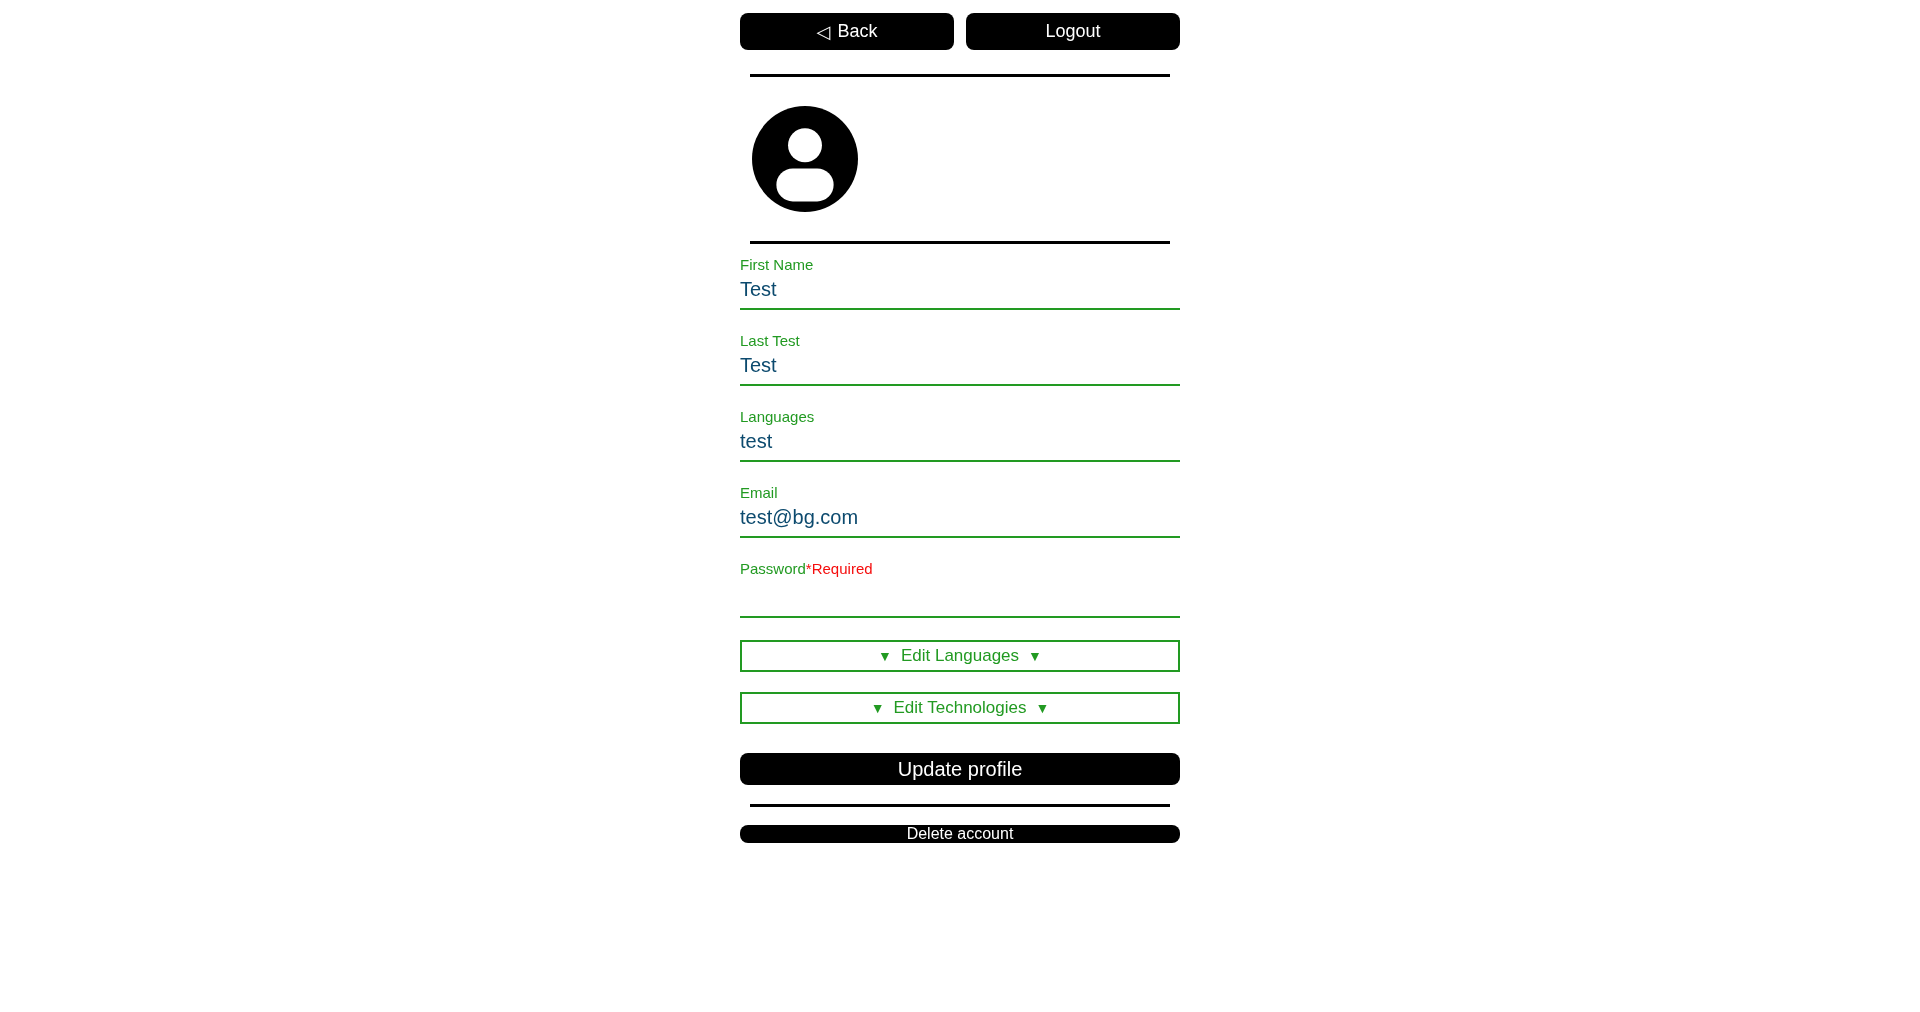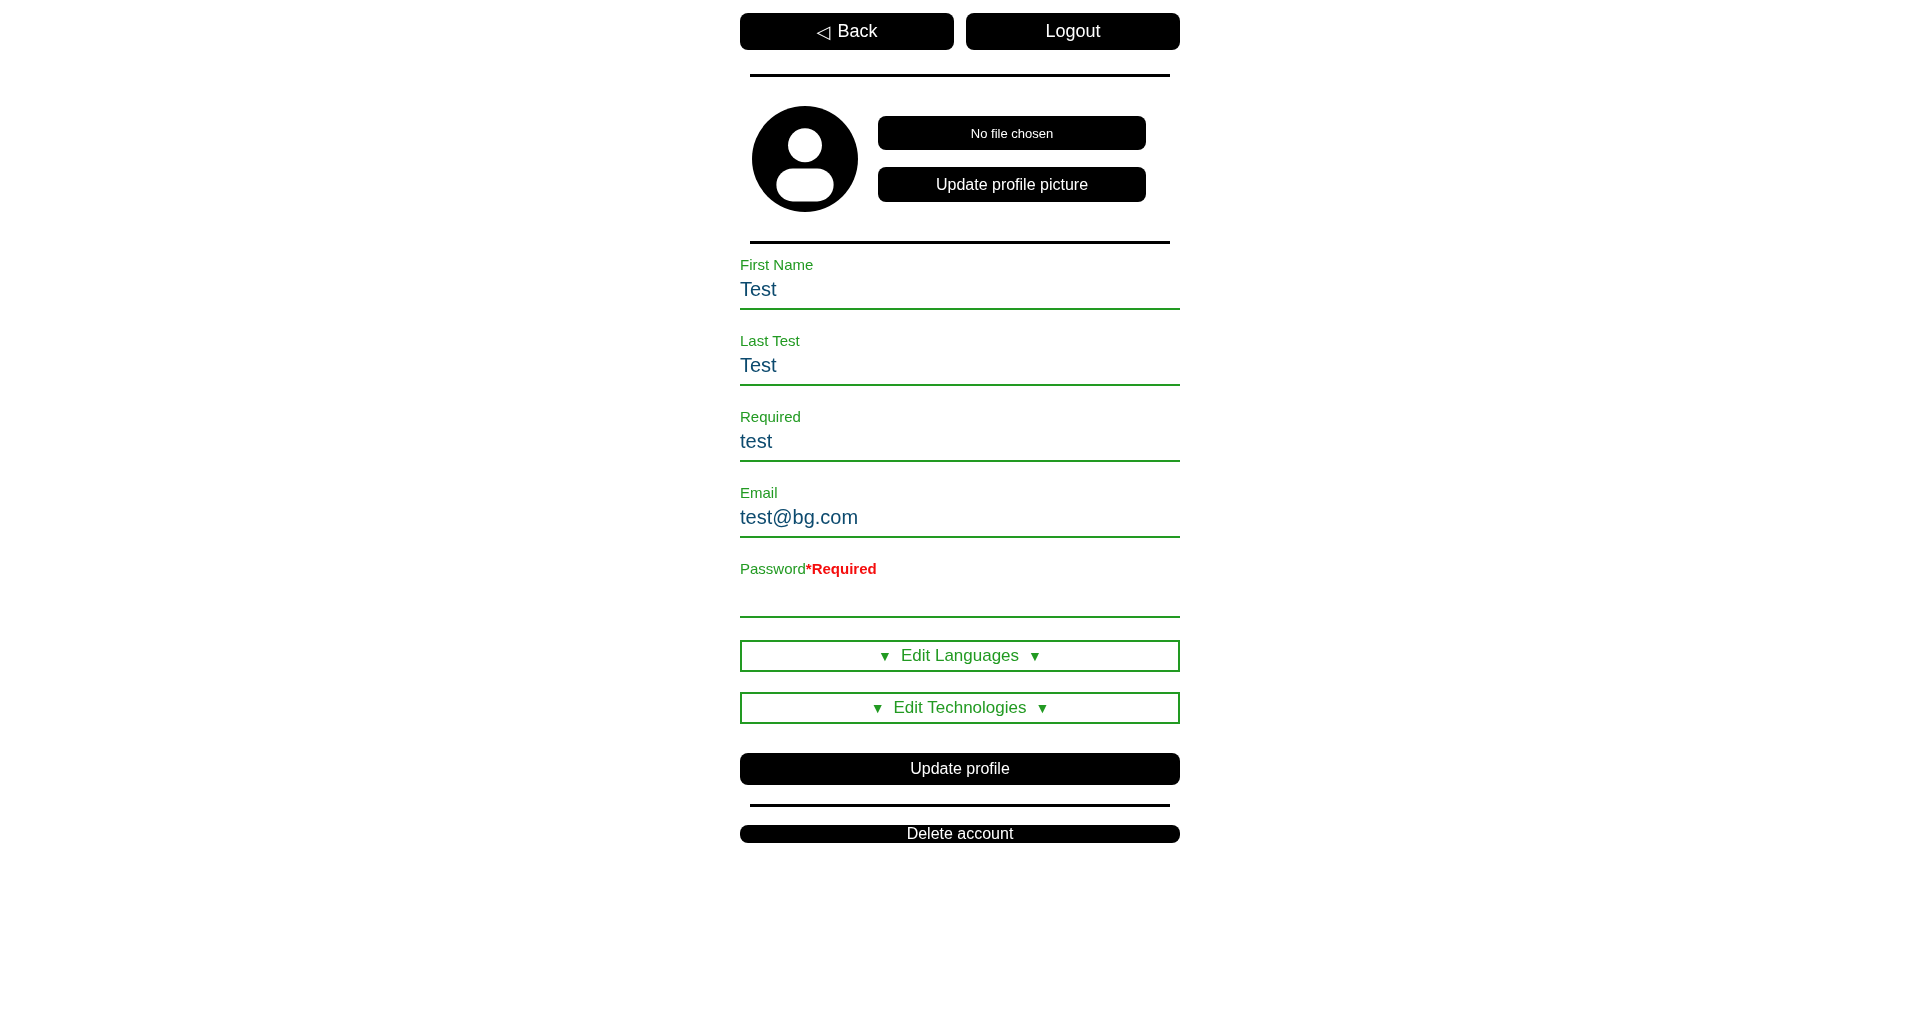--- a/index.html
+++ b/index.html
@@ -85,21 +85,20 @@
     justify-content: flex-start;
     align-items: baseline;
   }
   .field-label {
     font-size: 15px;
     color: var(--accent, #229a22);
   }
   .required-note {
     font-size: 15px;
     color: var(--required, #f50d0d);
-    font-weight: bold;
   }
   .field-input {
     display: block;
     width: 100%;
     border: none;
     border-bottom: 2px solid var(--accent, #229a22);
     outline: none;
     font-family: "Liberation Sans", sans-serif;
     font-size: 20px;
     color: #0c4a6e;
@@ -122,21 +121,21 @@
     justify-content: center;
     gap: 9px;
     margin-top: 20px;
   }
   .outline-btn .arrow { font-size: 14px; }
   .outline-btn.first { margin-top: 22px; }
 
   .update-profile-btn {
     width: 100%;
     height: 32px;
-    font-size: 16px;
+    font-size: 20px;
     margin-top: 29px;
   }
 
   hr.divider-3 { margin-top: 19px; }
 
   .delete-btn {
     width: 100%;
     height: 18px;
     font-size: 16px;
     margin-top: 18px;
@@ -158,28 +157,20 @@
   </div>
 
   <hr class="divider">
 
   <div class="pic-section">
     <svg class="avatar" viewBox="0 0 100 100" aria-hidden="true">
       <circle cx="50" cy="50" r="50" fill="#000000"></circle>
       <circle cx="50" cy="37" r="16" fill="#ffffff"></circle>
       <rect x="23" y="59" width="54" height="31" rx="15.5" fill="#ffffff"></rect>
     </svg>
-    <div class="pic-buttons">
-      <button class="btn-black file-btn">
-        <span>No file chosen</span>
-      </button>
-      <button class="btn-black update-pic-btn">
-        <span>Update profile picture</span>
-      </button>
-    </div>
   </div>
 
   <hr class="divider divider-2">
 
   <div class="form">
 
     <div class="field">
       <div class="field-label-row">
         <span class="field-label">First Name</span>
       </div>
@@ -188,21 +179,21 @@
 
     <div class="field">
       <div class="field-label-row">
         <span class="field-label">Last Test</span>
       </div>
       <input class="field-input" type="text" value="Test" style="">
     </div>
 
     <div class="field">
       <div class="field-label-row">
-        <span class="field-label">Required</span>
+        <span class="field-label">Languages</span>
       </div>
       <input class="field-input" type="text" value="test" style="">
     </div>
 
     <div class="field">
       <div class="field-label-row">
         <span class="field-label">Email</span>
       </div>
       <input class="field-input" type="text" value="test@bg.com" style="">
     </div>

